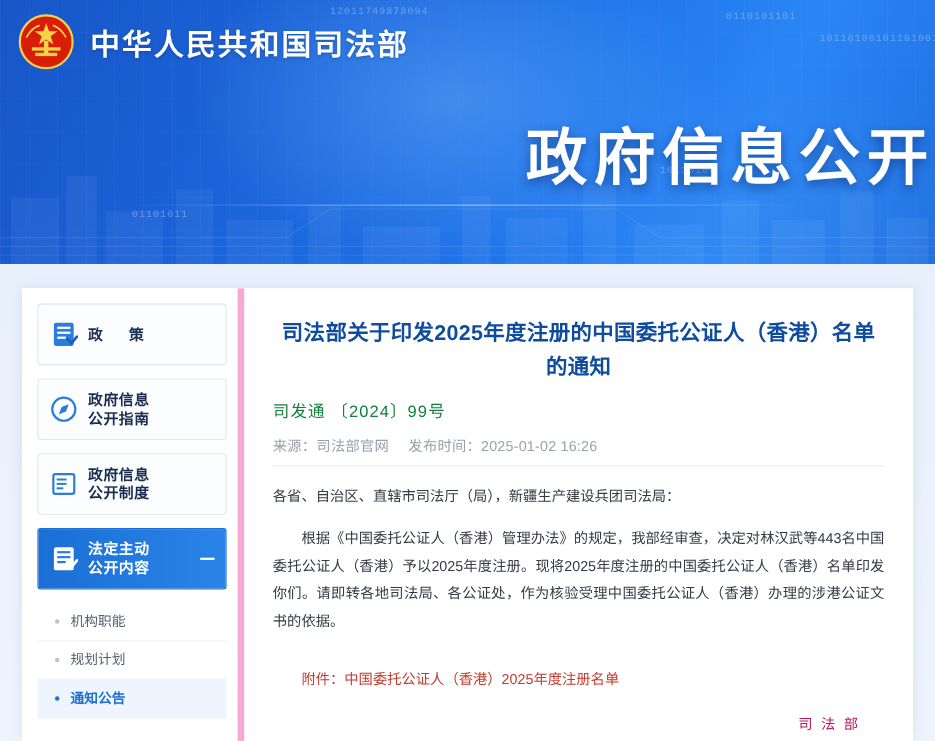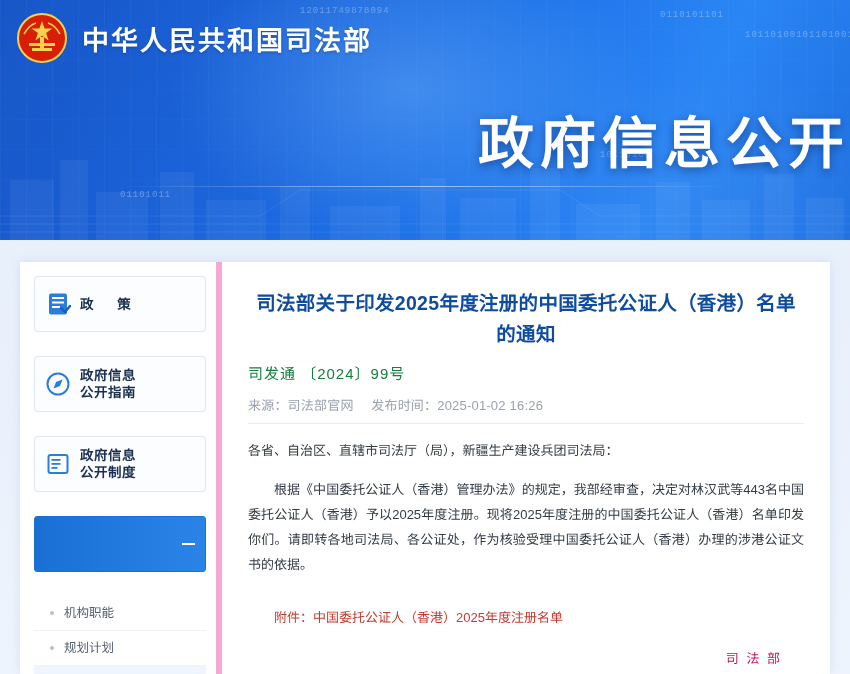--- a/index.html
+++ b/index.html
@@ -144,21 +144,21 @@
     padding: 14px 10px 0 14px;
     box-sizing: border-box;
     background: #ffffff;
   }
   .nav-item {
     display: flex;
     align-items: center;
     height: 56px;
     border: 1px solid #dfe7f2;
     border-radius: 3px;
-    margin-bottom: 24px;
+    margin-bottom: 12px;
     padding: 0 10px;
     box-sizing: border-box;
     background: #fbfdff;
     cursor: pointer;
   }
   .nav-item .nav-ico {
     width: 26px; height: 26px;
     flex: 0 0 26px;
     margin-right: 9px;
     position: relative;
@@ -383,20 +383,35 @@
               <rect x="6.5" y="16" width="6" height="1.8" fill="#2a7ddb"></rect>
             </svg>
           </span>
           <span class="nav-label">
             <span>政府信息</span><br>
             <span>公开制度</span>
           </span>
         </div>
 
         <div class="nav-item active">
+          <span class="nav-inner">
+            <span class="nav-ico">
+              <svg viewBox="0 0 26 26" width="26" height="26">
+                <rect x="4" y="2.5" width="18" height="21" rx="2" fill="#ffffff"></rect>
+                <rect x="7" y="6" width="12" height="2" fill="#2a7ddb"></rect>
+                <rect x="7" y="10.5" width="12" height="2" fill="#2a7ddb"></rect>
+                <rect x="7" y="15" width="8" height="2" fill="#2a7ddb"></rect>
+                <path d="M15.5 17 l4 4 l5.5 -6.5" stroke="#ffffff" stroke-width="2.6" fill="none" stroke-linecap="round" stroke-linejoin="round"></path>
+              </svg>
+            </span>
+            <span class="nav-label">
+              <span>法定主动</span><br>
+              <span>公开内容</span>
+            </span>
+          </span>
           <span class="minus"></span>
         </div>
 
         <ul class="sub-list">
           <li class="sub-item">机构职能</li>
           <li class="sub-item">规划计划</li>
           <li class="sub-item current">通知公告</li>
         </ul>
       </nav>
 

